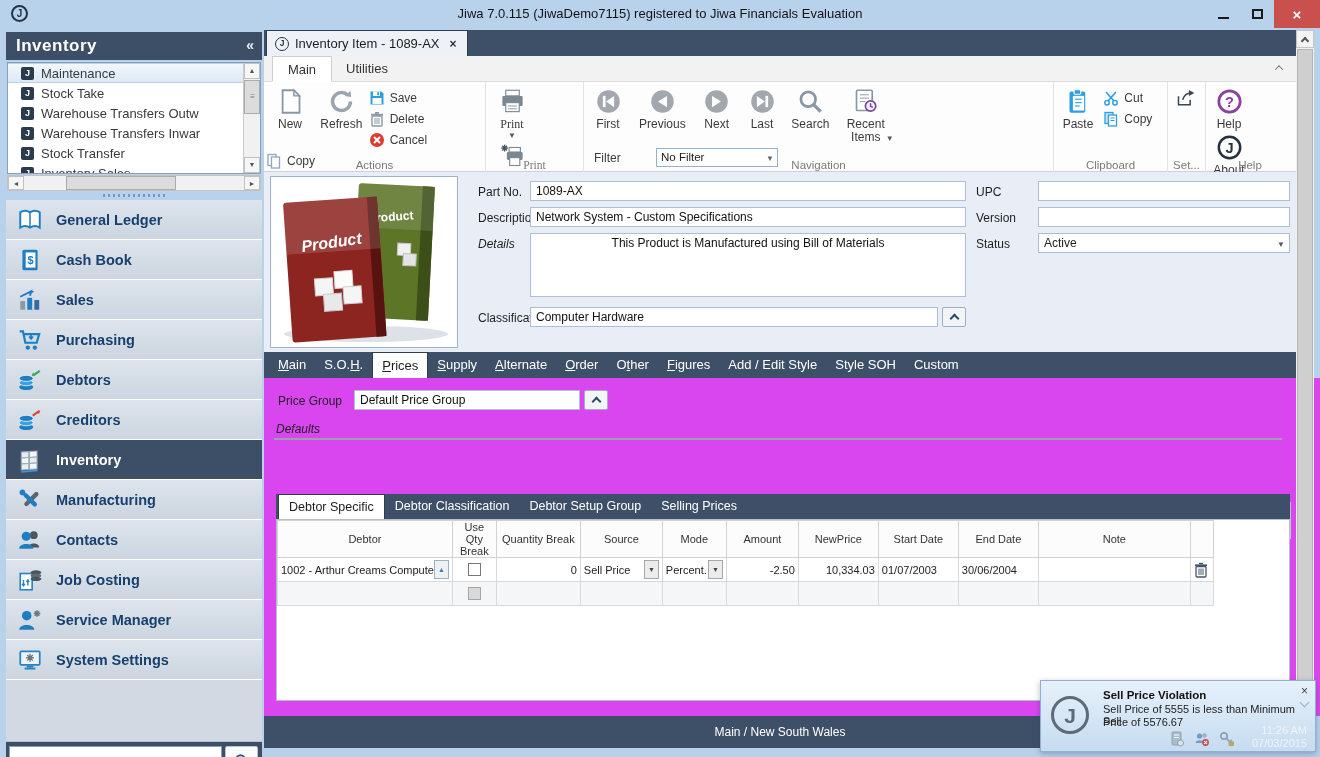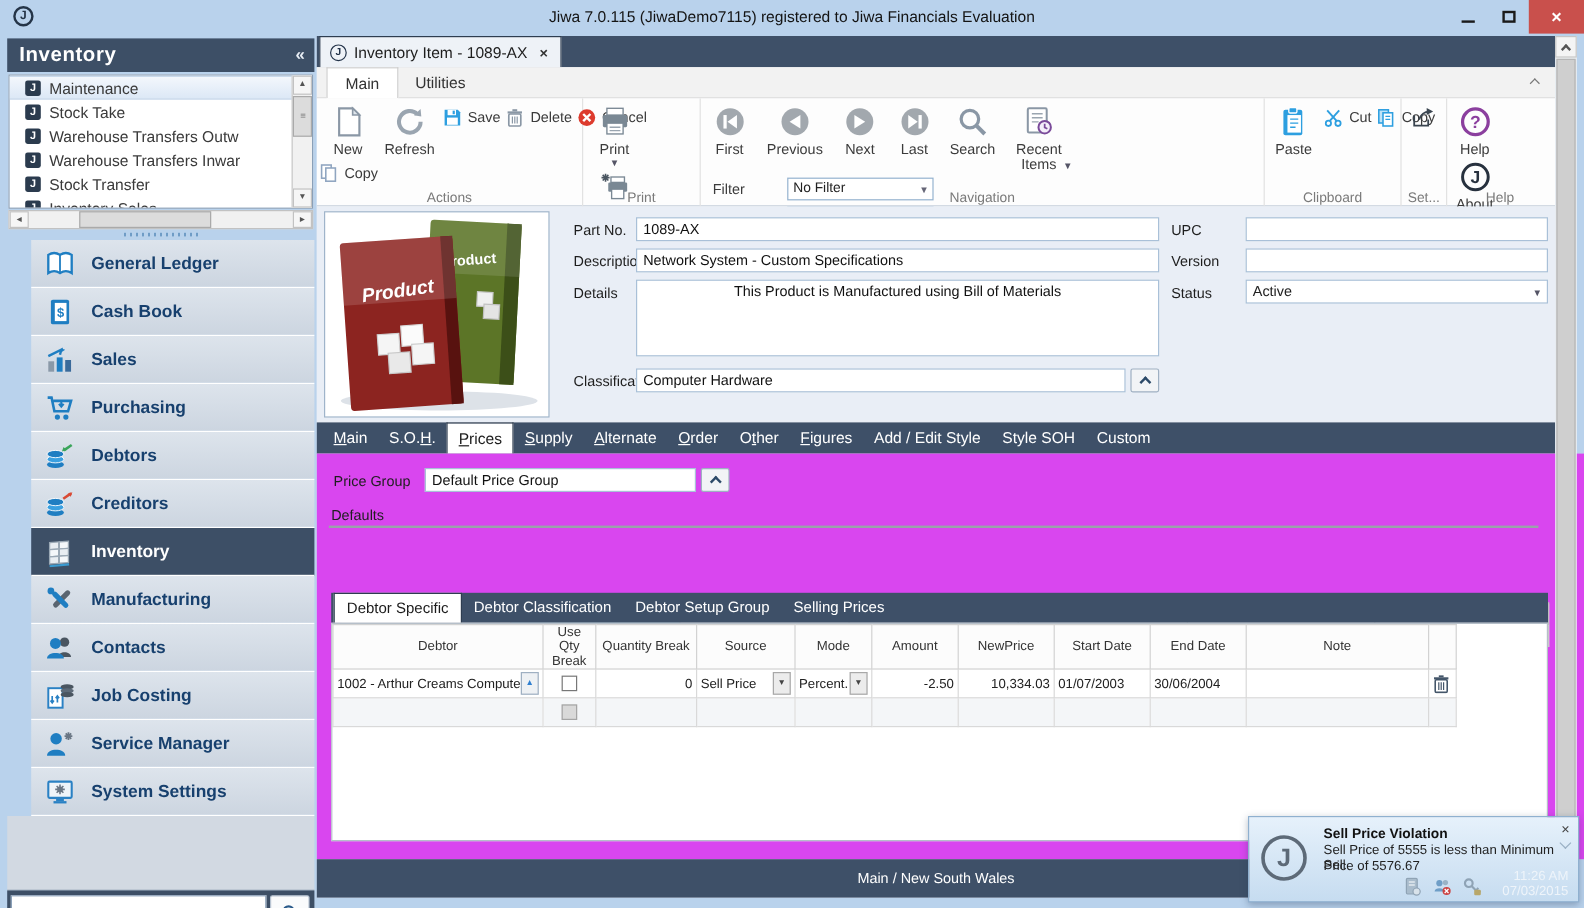--- a/index.html
+++ b/index.html
@@ -28,21 +28,21 @@
   .jsq { width:13px; height:13px; background:#2b3b4e; border-radius:2px; color:#fff; font-size:9px; font-weight:bold; text-align:center; line-height:13px; flex:0 0 13px; }
   .sb-vscroll { position:absolute; right:2px; top:33px; width:17px; height:110px; background:#f1f1f1; border-left:1px solid #c9c9c9; }
   .sb-vscroll .btn { position:absolute; left:0; width:16px; height:16px; background:#f6f6f6; border:1px solid #c2c2c2; color:#555; font-size:7px; text-align:center; line-height:14px; }
   .sb-vscroll .thumb { position:absolute; left:0; top:17px; width:16px; height:34px; background:#dcdcdc; border:1px solid #aaa; color:#777; font-size:8px; text-align:center; line-height:32px; letter-spacing:-1px; }
   .sb-hscroll { position:absolute; left:1px; top:145px; width:254px; height:16px; background:#f1f1f1; border:1px solid #c2c2c2; }
   .sb-hscroll .btn { position:absolute; top:0; width:16px; height:14px; background:#f6f6f6; border:1px solid #c2c2c2; color:#555; font-size:7px; text-align:center; line-height:13px; }
   .sb-hscroll .thumb { position:absolute; left:58px; top:0; width:110px; height:14px; background:#dcdcdc; border:1px solid #aaa; }
   .sb-split { position:absolute; left:0; top:163px; width:256px; height:6px; }
   .sb-split i { display:block; width:62px; height:3px; margin:1px auto; background:repeating-linear-gradient(90deg,#6f9cc6 0 2px,transparent 2px 5px); }
   .modules { position:absolute; left:0; top:170px; width:256px; }
-  .mbtn { height:40px; background:linear-gradient(#dde4ec,#ccd5e0); border-bottom:1px solid #fff; display:flex; align-items:center; gap:13px; padding-left:11px; cursor:default;margin-left:20px; }
+  .mbtn { height:40px; background:linear-gradient(#dde4ec,#ccd5e0); border-bottom:1px solid #fff; display:flex; align-items:center; gap:13px; padding-left:11px; cursor:default; }
   .mbtn .lbl { font-size:14.5px; font-weight:bold; color:#17406e; }
   .mbtn.sel { background:#3d4f66; }
   .mbtn.sel .lbl { color:#fff; }
   .micon { width:26px; height:26px; flex:0 0 26px; }
   .sb-fill { position:absolute; left:0; top:650px; width:256px; height:62px; background:#d2d9e2; border-bottom:1px solid #b8c2cf; }
   .sb-search { position:absolute; left:0; top:712px; width:256px; height:36px; background:#3d4f66; }
   .sb-search input { position:absolute; left:3px; top:4px; width:213px; height:29px; border:1px solid #8aa0b8; background:#fff; font-size:13px; padding:0 6px; font-family:"Liberation Sans",sans-serif; }
   .sb-search .go { position:absolute; right:4px; top:4px; width:33px; height:29px; background:#fafbfc; border:1px solid #b8c4d2; border-radius:2px; display:flex; align-items:center; justify-content:center; }
 
   
@@ -58,21 +58,21 @@
   .rtab.sel { background:#fff; border:1px solid #cfcfcf; border-bottom:1px solid #fff; }
   .ribbon-coll { position:absolute; right:12px; top:9px; width:8px; height:8px; }
   .ribbon-coll i { display:block; width:6px; height:6px; border-left:1.6px solid #777; border-top:1.6px solid #777; transform:rotate(45deg) translate(1px,1px); }
 
   .ribbon { position:absolute; left:0; top:52px; width:1032px; height:90px; background:#fdfdfd; border-bottom:1px solid #c9d2dd; display:flex; }
   .rgroup { position:relative; height:90px; border-right:1px solid #e2e2e2; padding:3px 2px 16px 2px; }
   .glabel { position:absolute; bottom:1px; left:0; right:0; text-align:center; font-size:11.5px; color:#7a7a7a; }
   .bigbtn { display:inline-flex; flex-direction:column; align-items:center; width:48px; padding-top:3px; vertical-align:top; }
   .bigbtn .ic { width:27px; height:27px; margin-bottom:3px; }
   .bigbtn .bl { font-size:12px; color:#3b3b3b; text-align:center; line-height:13px; }
-  .smallcol { display:inline-flex; flex-direction:row; vertical-align:top; padding-top:4px; gap:4px; }
+  .smallcol { display:inline-flex; flex-direction:column; vertical-align:top; padding-top:4px; gap:4px; }
   .smallbtn { display:flex; align-items:center; gap:5px; height:17px; font-size:12px; color:#3b3b3b; }
   .smallbtn .ic { width:16px; height:16px; }
   .dd { font-size:8px; color:#556; }
   .combo-row { display:flex; align-items:center; height:21px; margin-top:3px; }
   .combo-row .cl { width:62px; font-size:12px; color:#3b3b3b; }
   .combo { position:relative; width:122px; height:19px; border:1px solid #94b2cf; background:#fff; font-size:11.5px; line-height:17px; padding-left:4px; }
   .combo .ar { position:absolute; right:3px; top:1px; font-size:8px; color:#667; }
   .combo.pink { color:#bb6077; }
   .combo.pink .ar { color:#c78a9a; }
 
@@ -415,21 +415,21 @@
             <svg class="ic" viewBox="0 0 16 16">
                 <rect x="2" y="1.5" width="8" height="11" fill="#fff" stroke="#8fa5c0" stroke-width="1.3"></rect>
                 <rect x="5.5" y="4" width="8" height="11" fill="#fff" stroke="#8fa5c0" stroke-width="1.3"></rect>
               </svg>
             <span>Copy</span>
           </div>
         </div>
         <div class="glabel">Actions</div>
       </div>
 
-      <div class="rgroup" style="width:98px;">
+      <div class="rgroup" style="width:98px;font-family:Liberation Serif, serif;">
         <div class="bigbtn">
           <svg class="ic" viewBox="0 0 24 24">
               <rect x="6" y="2" width="12" height="5" fill="#fff" stroke="#7a8894"></rect>
               <rect x="3" y="7" width="18" height="9" rx="1" fill="#7a8894"></rect>
               <rect x="6" y="13" width="12" height="8" fill="#fff" stroke="#7a8894"></rect>
               <line x1="8" y1="16" x2="16" y2="16" stroke="#9aa5b0"></line>
               <line x1="8" y1="18.5" x2="16" y2="18.5" stroke="#9aa5b0"></line>
             </svg>
           <span class="bl">Print</span>
           <span class="dd">▼</span>
@@ -604,21 +604,21 @@
               <rect x="54" y="88" width="18" height="17" fill="#f5f5f5" stroke="#d0d0d0"></rect>
             </g>
           </g>
         </svg>
       </div>
 
       <span class="flabel" style="left:214px; top:13px;">Part No.</span>
       <input class="ffield" style="left: 266px; top: 9px; width: 436px;" value="1089-AX">
       <span class="flabel" style="left:214px; top:39px;">Description</span>
       <input class="ffield" style="left: 266px; top: 35px; width: 436px;" value="Network System - Custom Specifications">
-      <span class="flabel" style="left:214px; top:65px;">Details</span>
+      <span class="flabel" style="left:214px; top:65px;font-style:italic;">Details</span>
       <div class="fmulti" style="left:266px; top:61px; width:436px; height:64px;text-align:center;">This Product is Manufactured using Bill of Materials</div>
       <span class="flabel" style="left:214px; top:139px;">Classification</span>
       <input class="ffield" style="left: 266px; top: 135px; width: 408px;" value="Computer Hardware">
       <div class="upbtn" style="left:678px; top:135px;">
           <i></i>
         </div>
 
       <span class="flabel" style="left:712px; top:13px;">UPC</span>
       <input class="ffield" style="left: 774px; top: 9px; width: 252px;" value="">
       <span class="flabel" style="left:712px; top:39px;">Version</span>
@@ -644,21 +644,21 @@
       <div class="itab">Custom</div>
     </div>
 
     <div class="prices">
       <span class="flabel" style="left:14px; top:16px;">Price Group</span>
       <input class="ffield" style="left: 90px; top: 12px; width: 226px; position: absolute;" value="Default Price Group">
       <div class="upbtn" style="left:320px; top:12px;">
           <i></i>
         </div>
 
-      <span class="flabel" style="left:12px; top:44px;">Defaults</span>
+      <span class="flabel" style="left:12px; top:44px;font-style:italic;">Defaults</span>
 
       <div class="defaults-wrap">
         <table class="defaults-tbl">
           <colgroup>
               <col style="width:141px">
               <col style="width:141px">
               <col style="width:141px">
               <col style="width:141px">
               <col style="width:141px">
               <col style="width:156px">

